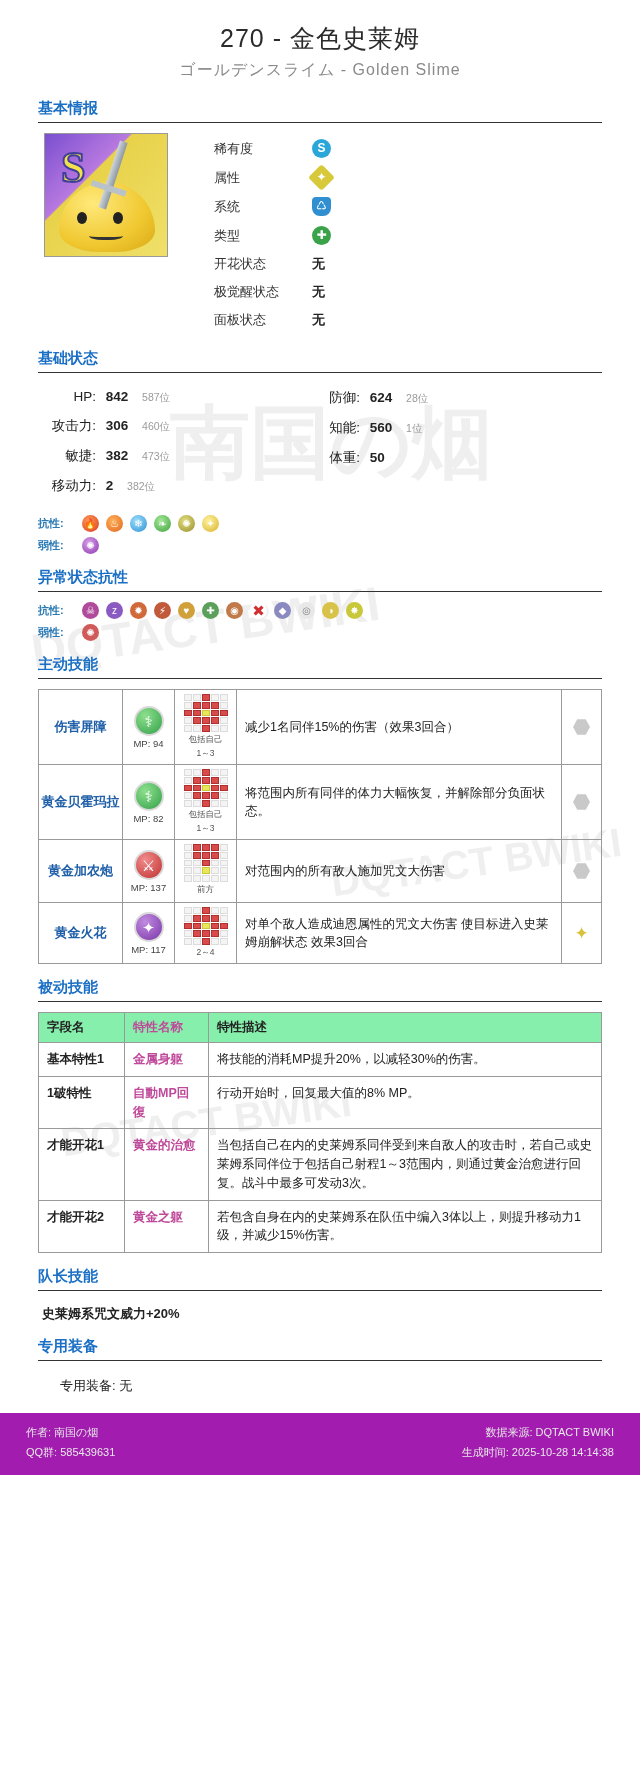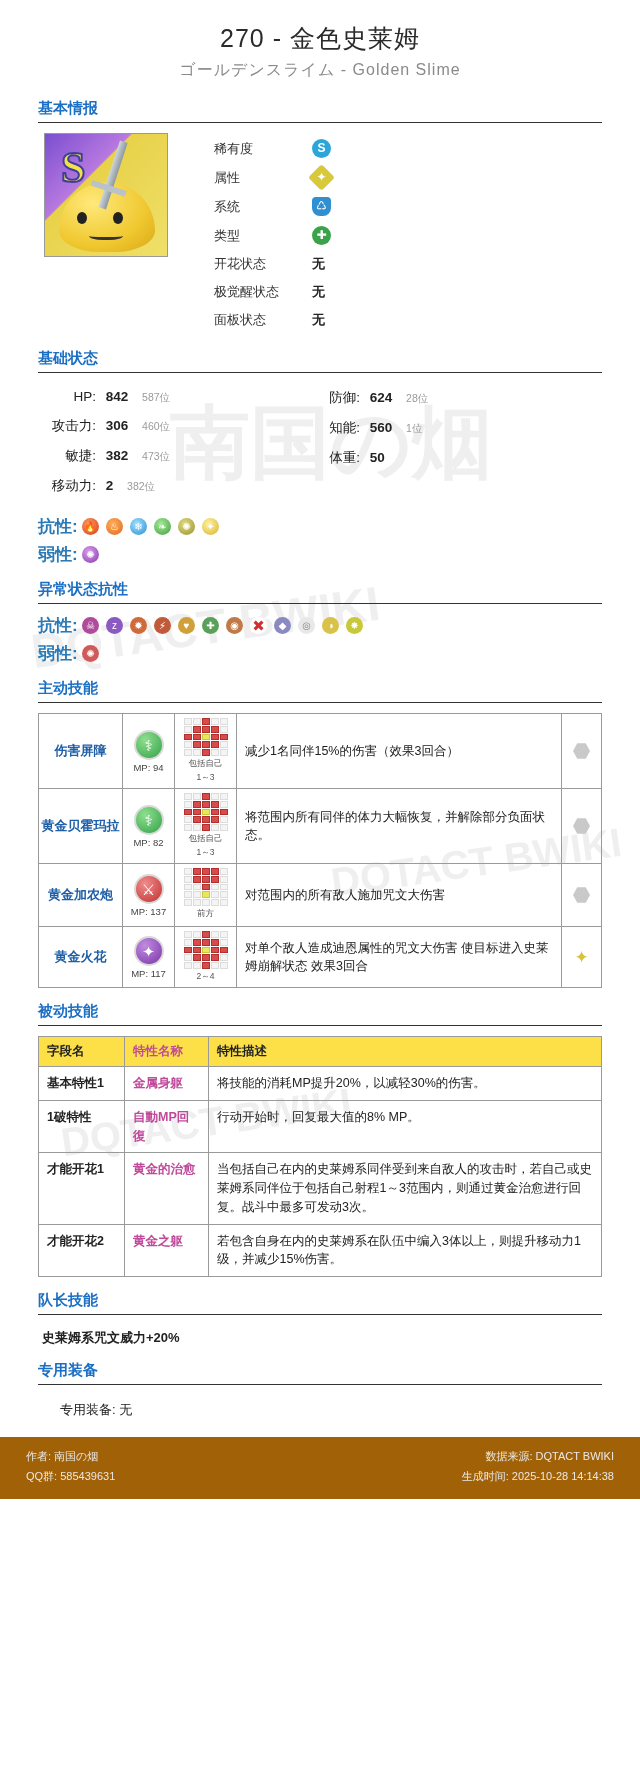--- a/index.html
+++ b/index.html
@@ -132,21 +132,21 @@
   .stats { display: flex; font-size: 13.5px; }
   .stats-col { width: 50%; }
   .stat-line { padding: 6px 0; }
   .stat-name { display: inline-block; min-width: 58px; text-align: right; }
   .stat-val { font-weight: bold; margin-left: 6px; text-align: center; }
   .stat-rank { color: #9a9a9a; font-size: 10.5px; margin-left: 10px; }
   .stats-col.right .stat-name { min-width: 40px; }
 
   
   .res-row { display: flex; align-items: center; margin: 5px 0; }
-  .res-label { color: #2b7ab5; font-weight: bold; font-size: 17px; width: 44px; }
+  .res-label { color: #2b7ab5; font-weight: bold; font-size: 11px; width: 44px; }
   .icons { display: flex; gap: 7px; align-items: center; }
   .ic {
     width: 17px; height: 17px; border-radius: 50%;
     display: inline-block;
     font-size: 10px; line-height: 17px; text-align: center; color: #fff;
   }
 
   
   table.grid { width: 100%; border-collapse: collapse; font-size: 12.5px; }
   table.grid td, table.grid th { border: 1px solid #9a9a9a; }
@@ -180,35 +180,35 @@
   .hexa {
     width: 17px; height: 17px; margin: 0 auto;
     background: #c9c9c9;
     clip-path: polygon(25% 5%, 75% 5%, 100% 50%, 75% 95%, 25% 95%, 0% 50%);
   }
   .star { color: #d8c13a; font-size: 17px; }
 
   
   table.pgrid { width: 100%; border-collapse: collapse; font-size: 12.5px; }
   table.pgrid th {
-    background: #fde047; border: 1px solid #9a9a9a; padding: 6px 8px;
+    background: #86efac; border: 1px solid #9a9a9a; padding: 6px 8px;
     text-align: left; font-size: 12.5px;
   }
   table.pgrid td { border: 1px solid #9a9a9a; padding: 7px 8px; vertical-align: top; line-height: 1.5; }
   .pf-field { width: 86px; font-weight: bold; color: #222; }
   .pf-name { width: 84px; color: #c04a9a; font-weight: bold; }
 
   
   .plain-line { font-size: 13px; padding: 4px 0 0 4px; font-weight: bold; }
   .equip-line { font-size: 13px; padding: 6px 0 0 22px; }
 
   
   .footer {
     margin-top: 18px;
-    background: #a16207; color: #e8e8e8;
+    background: #a21caf; color: #e8e8e8;
     font-size: 11px;
     padding: 10px 26px 12px 26px;
     display: flex; justify-content: space-between;
   }
   .footer div { line-height: 1.8; }
   .footer .r { text-align: right; }
 </style>
 </head>
 <body>
 

